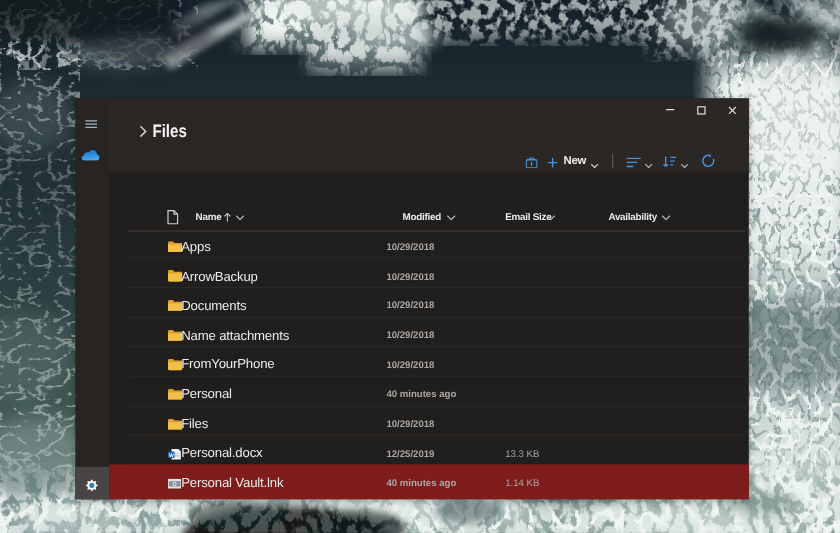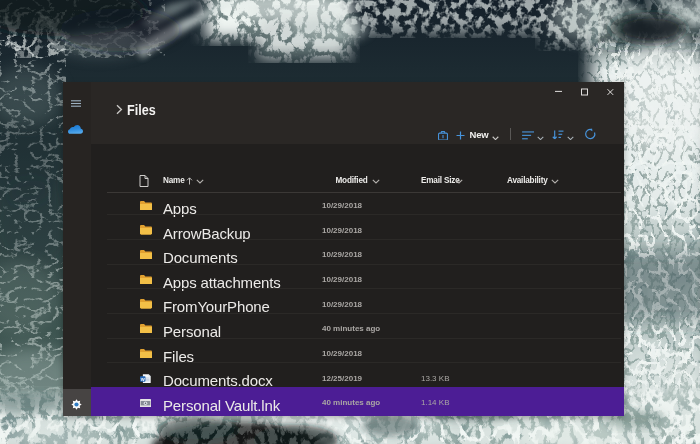--- a/index.html
+++ b/index.html
@@ -13,21 +13,21 @@
   #tband { position:absolute; left:0; top:0; right:0; height:62px; background:#2a2725; }
   .ctl { position:absolute; color:#d6d4d2; }
   #ftitle { position:absolute; left:36px; top:19px; color:#f3f2f1; font-size:15px; font-weight:700;
     transform:scaleX(.84); transform-origin:0 50%; }
   #toolbar { position:absolute; right:28px; top:41px; height:17px; display:flex; align-items:flex-end;
     color:#4793da; }
   #hdrline { position:absolute; left:16px; right:3px; top:109.7px; height:1px; background:#3b3836; }
   .row { position:absolute; left:0px; right:0px; height:25px; }
   .rowsep { position:absolute; left:16px; right:3px; height:1px; background:#2b2927; }
   .fico { position:absolute; left:49px; top:11px; }
-  .fname { position:absolute; left:72px; top:10.3px; font-size:15px; letter-spacing:-.15px; color:#eceae8;text-align:center; }
+  .fname { position:absolute; left:60px; top:10.3px; font-size:11px; letter-spacing:-.15px; color:#eceae8;text-align:center; }
   .fdate { position:absolute; left:231px; top:11.4px; font-size:8px; color:#aaa7a4;font-weight:bold; }
   .fsize { position:absolute; left:330px; top:11.4px; font-size:8px; color:#aaa7a4; }
   .hcol { font-size:8.2px; font-weight:700; letter-spacing:-.2px; color:#edecea;text-align:center; }
 </style>
 </head>
 <body>
 <svg id="wall" viewBox="0 0 700 444" xmlns="http://www.w3.org/2000/svg">
   <defs>
     <linearGradient id="base" x1="0" y1="0" x2="0" y2="1">
       <stop offset="0" stop-color="#15202a"></stop>
@@ -372,21 +372,21 @@
           </svg>
           <span class="fname">Documents</span>
           <span class="fdate">10/29/2018</span>
         </div>
       <div class="rowsep" style="top:181.6px"></div>
       <div class="row" style="top:181.6px;height:24.7px">
           <svg class="fico" width="12" height="9.5" viewBox="0 0 12 9.5">
             <path d="M0 1.3C0 0.6 0.5 0.1 1.2 0.1h2.9l1.2 1.3h5.5c0.7 0 1.2 0.5 1.2 1.2v5.7c0 0.7-0.5 1.2-1.2 1.2H1.2C0.5 9.5 0 9 0 8.3z" fill="#e0a030"></path>
             <path d="M0 2.9h12v5.4c0 0.7-0.5 1.2-1.2 1.2H1.2C0.5 9.5 0 9 0 8.3z" fill="#f2bf47"></path>
           </svg>
-          <span class="fname">Apps attachments</span>
+          <span class="fname">Name attachments</span>
           <span class="fdate">10/29/2018</span>
         </div>
       <div class="rowsep" style="top:206.2px"></div>
       <div class="row" style="top:206.2px;height:24.7px">
           <svg class="fico" width="12" height="9.5" viewBox="0 0 12 9.5">
             <path d="M0 1.3C0 0.6 0.5 0.1 1.2 0.1h2.9l1.2 1.3h5.5c0.7 0 1.2 0.5 1.2 1.2v5.7c0 0.7-0.5 1.2-1.2 1.2H1.2C0.5 9.5 0 9 0 8.3z" fill="#e0a030"></path>
             <path d="M0 2.9h12v5.4c0 0.7-0.5 1.2-1.2 1.2H1.2C0.5 9.5 0 9 0 8.3z" fill="#f2bf47"></path>
           </svg>
           <span class="fname">FromYourPhone</span>
           <span class="fdate">10/29/2018</span>
@@ -415,26 +415,26 @@
             <path d="M2.9 0.2h5.7l2.1 2.1v7.2H2.9z" fill="#f4f6f8"></path>
             <path d="M8.6 0.2l2.1 2.1H8.6z" fill="#c8d4e0"></path>
             <g stroke="#9fb6d4" stroke-width="0.6">
               <line x1="5.7" y1="4" x2="9.5" y2="4"></line>
               <line x1="5.7" y1="5.4" x2="9.5" y2="5.4"></line>
               <line x1="5.7" y1="6.8" x2="9.5" y2="6.8"></line>
             </g>
             <rect x="0" y="2.2" width="5.5" height="5.5" rx="0.9" fill="#2064b4"></rect>
             <text x="2.75" y="6.5" font-size="4.2" font-weight="bold" fill="#fff" text-anchor="middle" font-family="Liberation Sans">W</text>
           </svg>
-          <span class="fname">Documents.docx</span>
+          <span class="fname">Personal.docx</span>
           <span class="fdate">12/25/2019</span>
           <span class="fsize">13.3 KB</span>
         </div>
       <div class="rowsep" style="top:304.9px"></div>
-      <div class="row" style="top:304.9px;height:29.1px;background:#4c1d95">
+      <div class="row" style="top:304.9px;height:29.1px;background:#7f1d1d">
           <svg class="fico" width="11" height="8.5" viewBox="0 0 11 8.5" style="top:12px">
             <rect x="0" y="0" width="11" height="8.5" rx="0.7" fill="#e4e4e4"></rect>
             <rect x="0.7" y="2" width="9.6" height="4.4" fill="#878d96"></rect>
             <circle cx="5.5" cy="4.2" r="1.8" fill="#dde3e8"></circle>
             <circle cx="5.5" cy="4.2" r="0.75" fill="#555b63"></circle>
           </svg>
           <span class="fname">Personal Vault.lnk</span>
           <span class="fdate">40 minutes ago</span>
           <span class="fsize">1.14 KB</span>
         </div>

